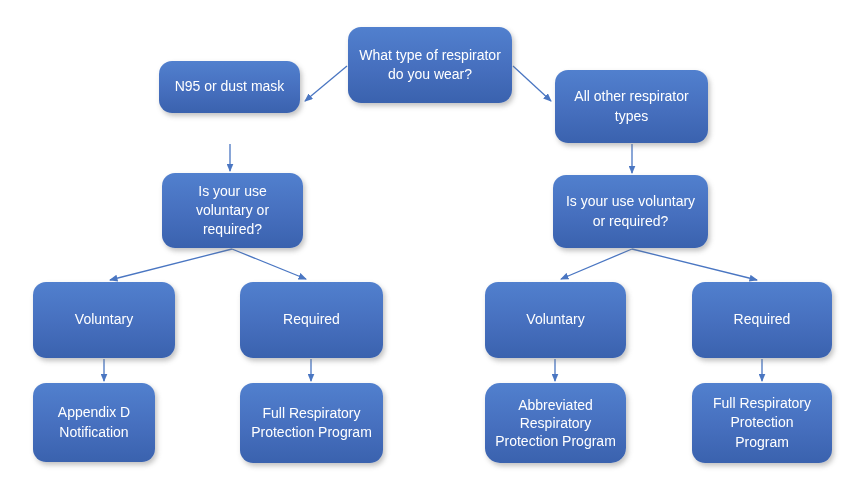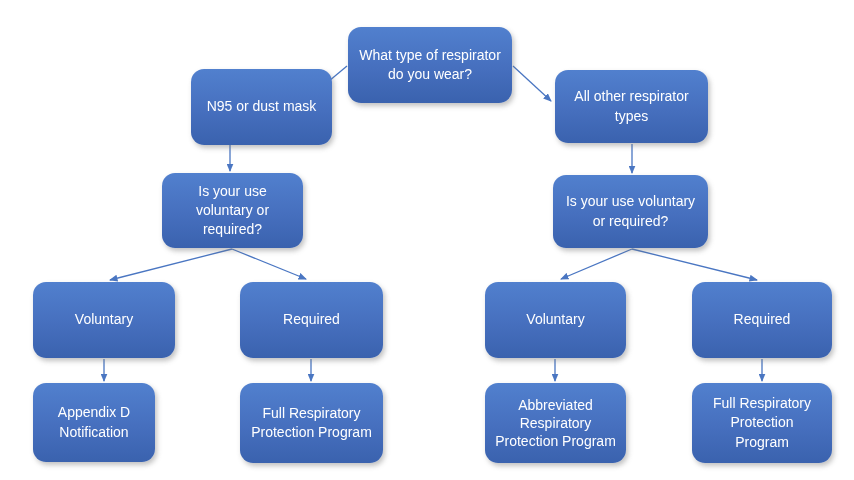--- a/index.html
+++ b/index.html
@@ -70,37 +70,37 @@
     <line class="edge" x1="632" y1="249" x2="561" y2="279" marker-end="url(#arw)"></line>
     <line class="edge" x1="632" y1="249" x2="757" y2="280" marker-end="url(#arw)"></line>
     <line class="edge" x1="104" y1="359" x2="104" y2="381" marker-end="url(#arw)"></line>
     <line class="edge" x1="311" y1="359" x2="311" y2="381" marker-end="url(#arw)"></line>
     <line class="edge" x1="555" y1="359" x2="555" y2="381" marker-end="url(#arw)"></line>
     <line class="edge" x1="762" y1="359" x2="762" y2="381" marker-end="url(#arw)"></line>
   </svg>
 
   <div class="node" style="left:348px; top:27px; width:164px; height:76px;">What type of respirator do you wear?</div>
 
-  <div class="node" style="left:159px; top:69px; width:141px; height:76px;margin-left:32px;">N95 or dust mask</div>
+  <div class="node" style="left:159px; top:61px; width:141px; height:52px;">N95 or dust mask</div>
 
   <div class="node" style="left:555px; top:70px; width:153px; height:73px;">All other respirator types</div>
 
   <div class="node" style="left:162px; top:173px; width:141px; height:75px;">Is your use voluntary or required?</div>
 
   <div class="node" style="left:553px; top:175px; width:155px; height:73px;">Is your use voluntary or required?</div>
 
   <div class="node" style="left:33px; top:282px; width:142px; height:76px;">Voluntary</div>
 
   <div class="node" style="left:240px; top:282px; width:143px; height:76px;">Required</div>
 
   <div class="node" style="left:485px; top:282px; width:141px; height:76px;">Voluntary</div>
 
   <div class="node" style="left:692px; top:282px; width:140px; height:76px;">Required</div>
 
   <div class="node" style="left:33px; top:383px; width:122px; height:79px;">Appendix D Notification</div>
 
   <div class="node" style="left:240px; top:383px; width:143px; height:80px;">Full Respiratory Protection Program</div>
 
-  <div class="node" style="left:485px; top:383px; width:141px; height:80px; line-height:1.3; padding:4px 10px;">Abbreviated Respiratory Protection Program</div>
+  <div class="node" style="left:485px; top:383px; width:141px; height:80px; line-height:1.3; padding:4px 10px;border-radius:15px;">Abbreviated Respiratory Protection Program</div>
 
   <div class="node" style="left:692px; top:383px; width:140px; height:80px;">Full Respiratory Protection Program</div>
 
 </div>
 
 </body></html>

